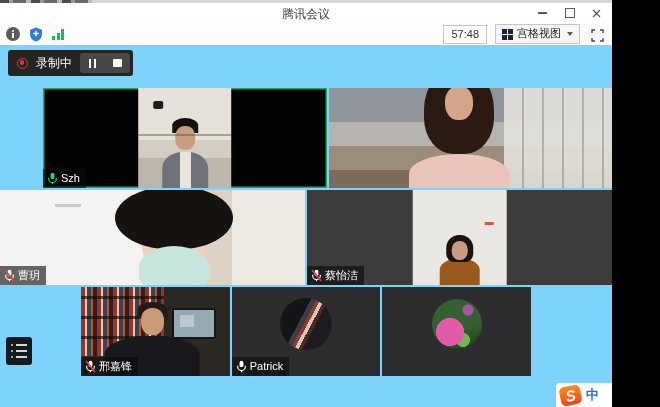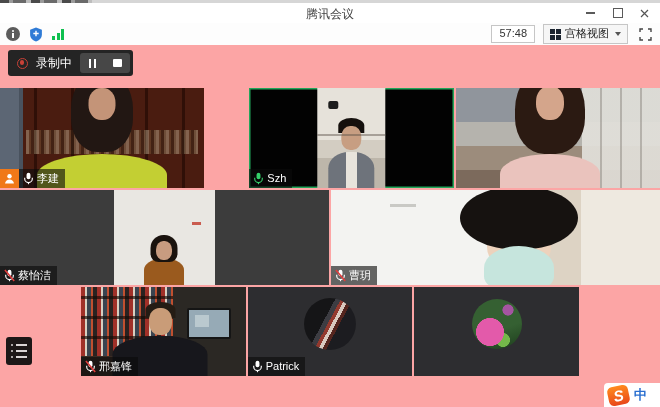--- a/index.html
+++ b/index.html
@@ -1,17 +1,17 @@
 <!DOCTYPE html>
 <html><head>
 <meta charset="utf-8">
 <style>
   html,body{margin:0;padding:0;width:660px;height:407px;overflow:hidden;background:#000;
     font-family:"Liberation Sans", sans-serif;}
-  #app{position:relative;width:660px;height:407px;background:#000;overflow:hidden;text-decoration:underline;}
+  #app{position:relative;width:612px;height:407px;background:#000;overflow:hidden;text-decoration:underline;}
 
   
   .top-strip{position:absolute;top:0;left:0;right:0;height:3px;background:#d6d6d6;}
   .top-strip::before{content:'';position:absolute;left:0;top:0;width:92px;height:3px;
     background:repeating-linear-gradient(90deg,#4a4a4a 0 9px,#9a9a9a 9px 13px,#6a6a6a 13px 26px,#bdbdbd 26px 31px);}
   .titlebar{position:absolute;top:3px;left:0;right:0;height:20px;background:#fff;}
   .win-title{position:absolute;left:0;right:0;top:3px;text-align:center;font-size:12px;color:#424242;}
   .winctl{position:absolute;right:2px;top:0;height:20px;display:flex;align-items:center;}
   .wbtn{width:27px;height:20px;display:flex;align-items:center;justify-content:center;}
   .ic-min{width:9px;height:1.5px;background:#5a5a5a;}
@@ -20,30 +20,30 @@
   
   .toolbar{position:absolute;top:23px;left:0;right:0;height:22px;background:#fdfdfd;
     display:flex;align-items:center;padding:0 6px;box-sizing:border-box;}
   .tleft{display:flex;align-items:center;gap:9px;}
   .info-btn{width:14px;height:14px;border-radius:50%;background:#5c5c5c;position:relative;}
   .info-btn::before{content:'';position:absolute;left:6px;top:3px;width:2px;height:2px;background:#fff;border-radius:50%;}
   .info-btn::after{content:'';position:absolute;left:6px;top:6px;width:2px;height:5px;background:#fff;}
   .netbars{display:flex;align-items:flex-end;gap:1.5px;height:12px;}
   .netbars i{display:block;width:3px;background:#10c050;}
   .nb1{height:4px;} .nb2{height:7px;} .nb3{height:11px;}
-  .tright{margin-left:auto;display:flex;align-items:center;gap:8px;}
+  .tright{margin-left:auto;display:flex;align-items:flex-end;gap:8px;}
   .timer{border:1px solid #c6c6c6;background:#fff;color:#333;font-size:11px;padding:1.5px 7px;line-height:1.2;}
   .viewbtn{display:flex;align-items:center;gap:4px;border:1px solid #c6c6c6;background:#f6f6f6;
     color:#222;font-size:11px;padding:2px 6px;line-height:1.2;}
   .caret{width:0;height:0;border-left:3.5px solid transparent;border-right:3.5px solid transparent;
     border-top:4px solid #555;margin-left:2px;}
   .fs-btn{display:flex;align-items:center;justify-content:center;width:18px;height:16px;}
 
   
-  .stage{position:absolute;top:45px;left:0;right:0;bottom:0;background:#fca5a5;}
+  .stage{position:absolute;top:45px;left:0;right:0;bottom:0;background:#7dd3fc;}
 
   .recpill{position:absolute;left:8px;top:5px;display:inline-flex;align-items:center;
     background:#242424;border-radius:3px;padding:3px 3px 3px 9px;gap:8px;}
   .recdot{width:11px;height:11px;border:1.6px solid #c84137;border-radius:50%;position:relative;box-sizing:border-box;}
   .recdot::before{content:'';position:absolute;left:1.6px;top:1.6px;width:4.5px;height:4.5px;background:#c84137;border-radius:50%;}
   .reclabel{color:#fff;font-size:12px;}
   .recbtns{display:flex;background:#474747;border-radius:3px;}
   .recbtn{width:25px;height:20px;display:flex;align-items:center;justify-content:center;}
   .ic-pause{display:flex;gap:2.5px;}
   .ic-pause i{display:block;width:2.6px;height:9px;background:#fff;}
@@ -254,94 +254,74 @@
               <i></i>
             </span>
           </span>
         <span class="recbtn">
             <span class="ic-stop"></span>
           </span>
       </span>
     </div>
 
     <div class="row r1">
-      <div class="tile t0">
+
+      <div class="tile t1 pbox">
         <div class="vid">
             <div class="person"></div>
           </div>
-        <div class="host-badge">
-          <svg width="11" height="11" viewBox="0 0 12 12">
-              <circle cx="6" cy="3.6" r="2.4" fill="#fff"></circle>
-              <path d="M1.2 11.4 a4.8 4.3 0 0 1 9.6 0 z" fill="#fff"></path>
-            </svg>
-        </div>
-        <div class="label">
-          <svg class="mic mic-on" width="11" height="13" viewBox="0 0 11 13">
-              <rect x="3.55" y="0.7" width="3.9" height="6.6" rx="1.95" fill="currentColor"></rect>
-              <path d="M1.7 5.8 v0.9 a3.8 3.9 0 0 0 7.6 0 v-0.9" fill="none" stroke="currentColor" stroke-width="1.15"></path>
-              <line x1="5.5" y1="10.6" x2="5.5" y2="12.2" stroke="currentColor" stroke-width="1.15"></line>
-              <line class="slash" x1="0.9" y1="0.9" x2="10.2" y2="12.1" stroke="#e23c3c" stroke-width="1.5"></line>
-            </svg>
-          <span class="pname">李建</span>
-        </div>
-      </div>
-
-      <div class="tile t1 pbox">
+        <div class="label">
+          <svg class="mic mic-speaking" width="11" height="13" viewBox="0 0 11 13">
+              <rect x="3.55" y="0.7" width="3.9" height="6.6" rx="1.95" fill="currentColor"></rect>
+              <path d="M1.7 5.8 v0.9 a3.8 3.9 0 0 0 7.6 0 v-0.9" fill="none" stroke="currentColor" stroke-width="1.15"></path>
+              <line x1="5.5" y1="10.6" x2="5.5" y2="12.2" stroke="currentColor" stroke-width="1.15"></line>
+              <line class="slash" x1="0.9" y1="0.9" x2="10.2" y2="12.1" stroke="#e23c3c" stroke-width="1.5"></line>
+            </svg>
+          <span class="pname">Szh</span>
+        </div>
+      </div>
+
+
+      <div class="tile t3">
         <div class="vid">
             <div class="person"></div>
           </div>
-        <div class="label">
-          <svg class="mic mic-speaking" width="11" height="13" viewBox="0 0 11 13">
-              <rect x="3.55" y="0.7" width="3.9" height="6.6" rx="1.95" fill="currentColor"></rect>
-              <path d="M1.7 5.8 v0.9 a3.8 3.9 0 0 0 7.6 0 v-0.9" fill="none" stroke="currentColor" stroke-width="1.15"></path>
-              <line x1="5.5" y1="10.6" x2="5.5" y2="12.2" stroke="currentColor" stroke-width="1.15"></line>
-              <line class="slash" x1="0.9" y1="0.9" x2="10.2" y2="12.1" stroke="#e23c3c" stroke-width="1.5"></line>
-            </svg>
-          <span class="pname">Szh</span>
-        </div>
-      </div>
-
-
-      <div class="tile t3">
+      </div>
+    </div>
+
+    <div class="row r2">
+
+
+      <div class="tile t7">
         <div class="vid">
             <div class="person"></div>
           </div>
-      </div>
-    </div>
-
-    <div class="row r2">
-
+        <div class="label">
+          <svg class="mic mic-muted" width="11" height="13" viewBox="0 0 11 13">
+              <rect x="3.55" y="0.7" width="3.9" height="6.6" rx="1.95" fill="currentColor"></rect>
+              <path d="M1.7 5.8 v0.9 a3.8 3.9 0 0 0 7.6 0 v-0.9" fill="none" stroke="currentColor" stroke-width="1.15"></path>
+              <line x1="5.5" y1="10.6" x2="5.5" y2="12.2" stroke="currentColor" stroke-width="1.15"></line>
+              <line class="slash" x1="0.9" y1="0.9" x2="10.2" y2="12.1" stroke="#e23c3c" stroke-width="1.5"></line>
+            </svg>
+          <span class="pname">曹玥</span>
+        </div>
+      </div>
 
       <div class="tile t6 pbox">
         <div class="vid">
             <div class="person"></div>
           </div>
         <div class="label">
           <svg class="mic mic-muted" width="11" height="13" viewBox="0 0 11 13">
               <rect x="3.55" y="0.7" width="3.9" height="6.6" rx="1.95" fill="currentColor"></rect>
               <path d="M1.7 5.8 v0.9 a3.8 3.9 0 0 0 7.6 0 v-0.9" fill="none" stroke="currentColor" stroke-width="1.15"></path>
               <line x1="5.5" y1="10.6" x2="5.5" y2="12.2" stroke="currentColor" stroke-width="1.15"></line>
               <line class="slash" x1="0.9" y1="0.9" x2="10.2" y2="12.1" stroke="#e23c3c" stroke-width="1.5"></line>
             </svg>
           <span class="pname">蔡怡洁</span>
-        </div>
-      </div>
-
-      <div class="tile t7">
-        <div class="vid">
-            <div class="person"></div>
-          </div>
-        <div class="label">
-          <svg class="mic mic-muted" width="11" height="13" viewBox="0 0 11 13">
-              <rect x="3.55" y="0.7" width="3.9" height="6.6" rx="1.95" fill="currentColor"></rect>
-              <path d="M1.7 5.8 v0.9 a3.8 3.9 0 0 0 7.6 0 v-0.9" fill="none" stroke="currentColor" stroke-width="1.15"></path>
-              <line x1="5.5" y1="10.6" x2="5.5" y2="12.2" stroke="currentColor" stroke-width="1.15"></line>
-              <line class="slash" x1="0.9" y1="0.9" x2="10.2" y2="12.1" stroke="#e23c3c" stroke-width="1.5"></line>
-            </svg>
-          <span class="pname">曹玥</span>
         </div>
       </div>
     </div>
 
     <div class="row r3">
       <div class="tile t8">
         <div class="vid">
           <div class="tv"></div>
           <div class="person"></div>
         </div>

